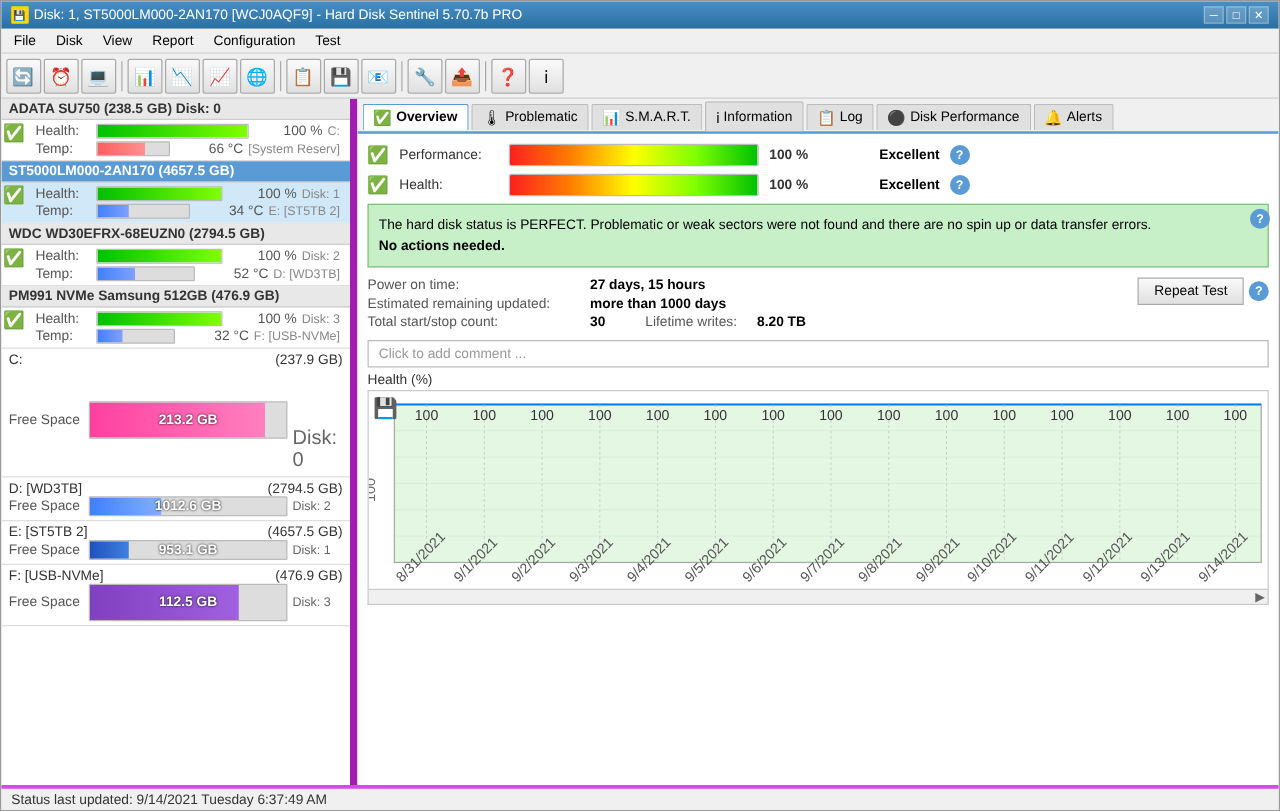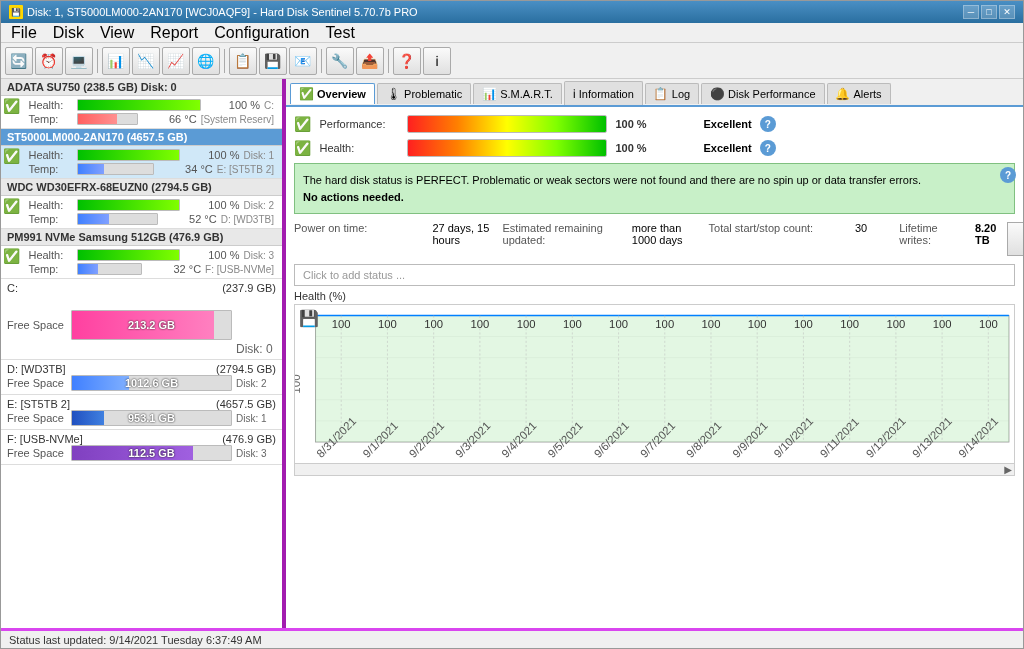--- a/index.html
+++ b/index.html
@@ -7,32 +7,32 @@
 
     
     .title-bar { background: linear-gradient(to bottom, #4a8fc4, #2a6fa0); color: white; padding: 4px 8px; display: flex; align-items: center; justify-content: space-between; height: 22px; flex-shrink: 0; }
     .title-bar-left { display: flex; align-items: center; gap: 4px; font-size: 11px; }
     .title-bar-icon { width: 14px; height: 14px; background: #ffd700; border-radius: 1px; display: flex; align-items: center; justify-content: center; font-size: 8px; }
     .title-bar-right { display: flex; gap: 2px; }
     .title-bar-btn { background: rgba(255,255,255,0.2); border: 1px solid rgba(255,255,255,0.3); color: white; width: 16px; height: 14px; cursor: pointer; font-size: 9px; display: flex; align-items: center; justify-content: center; }
 
     
     .menu-bar { background: #f0f0f0; padding: 2px 4px; display: flex; gap: 4px; border-bottom: 1px solid #ccc; height: 20px; flex-shrink: 0; align-items: center; }
-    .menu-item { padding: 1px 6px; cursor: pointer; font-size: 16px; }
+    .menu-item { padding: 1px 6px; cursor: pointer; font-size: 11px; }
 
     
     .toolbar { background: #f0f0f0; padding: 2px 4px; display: flex; align-items: center; gap: 2px; border-bottom: 1px solid #ccc; height: 36px; flex-shrink: 0; }
     .toolbar-btn { width: 28px; height: 28px; background: linear-gradient(to bottom, #fafafa, #e0e0e0); border: 1px solid #aaa; cursor: pointer; display: flex; align-items: center; justify-content: center; font-size: 14px; border-radius: 2px; }
     .toolbar-separator { width: 1px; height: 24px; background: #aaa; margin: 0 2px; }
 
     
     .main-content { display: flex; flex: 1; overflow: hidden; }
 
     
-    .left-panel { width: 285px; background: white; border-right: 4px solid #a21caf; overflow-y: auto; flex-shrink: 0; }
+    .left-panel { width: 285px; background: white; border-right: 6px solid #a21caf; overflow-y: auto; flex-shrink: 0; }
     .disk-header { background: #e8e8e8; padding: 2px 6px; font-weight: bold; font-size: 11px; color: #333; border-bottom: 1px solid #ccc; display: flex; justify-content: space-between; }
     .disk-header.selected { background: #5b9bd5; color: white; }
     .disk-row { display: flex; align-items: center; gap: 4px; padding: 1px 6px; }
     .health-label { color: #555; width: 45px; flex-shrink: 0; }
     .progress-bar-wrapper { flex: 1; height: 12px; background: #ddd; border: 1px solid #bbb; border-radius: 1px; overflow: hidden; }
     .progress-bar-fill { height: 100%; background: linear-gradient(to right, #00c000, #80ff00); }
     .progress-bar-fill.temp-red { background: linear-gradient(to right, #ff6060, #ff9090); }
     .progress-bar-fill.temp-blue { background: linear-gradient(to right, #4080ff, #80a0ff); }
     .disk-value { width: 55px; text-align: right; color: #555; }
     .disk-note { color: #888; font-size: 10px; }
@@ -67,24 +67,24 @@
     .status-bar-wrap { width: 200px; height: 18px; background: #ddd; border: 1px solid #bbb; border-radius: 2px; overflow: hidden; }
     .status-bar-fill { height: 100%; background: linear-gradient(to right, #ff2020, #ff8000, #ffff00, #80ff00, #00c000); }
     .status-value { font-weight: bold; color: #333; width: 80px; }
     .help-icon { width: 16px; height: 16px; background: #5b9bd5; color: white; border-radius: 50%; display: flex; align-items: center; justify-content: center; font-size: 10px; cursor: pointer; font-weight: bold; }
 
     
     .status-message { background: #c8f0c8; border: 1px solid #80c080; padding: 8px; margin: 6px 0; font-size: 11px; line-height: 1.5; }
 
     
     .info-section { display: flex; justify-content: space-between; align-items: flex-start; margin: 8px 0; }
-    .info-col { display: flex; gap: 3px; }
+    .info-col { display: flex; flex-direction: column; gap: 3px; }
     .info-row { display: flex; gap: 8px; }
     .info-key { color: #555; width: 170px; }
-    .info-val { color: #000; font-weight: normal; }
+    .info-val { color: #000; font-weight: bold; }
     .repeat-test-btn { background: linear-gradient(to bottom, #fafafa, #e0e0e0); border: 1px solid #aaa; padding: 4px 12px; cursor: pointer; font-size: 11px; }
 
     
     .comment-box { border: 1px solid #bbb; padding: 4px 8px; color: #999; margin: 4px 0; cursor: text; font-size: 11px; height: 22px; display: flex; align-items: center; }
 
     
     .chart-section { margin-top: 4px; }
     .chart-title { font-size: 11px; color: #333; margin-bottom: 2px; }
     .chart-container { border: 1px solid #ccc; background: white; height: 160px; position: relative; overflow: hidden; }
     .chart-save { position: absolute; top: 4px; left: 4px; cursor: pointer; color: #5b9bd5; font-size: 16px; }
@@ -248,21 +248,21 @@
       <div class="drive-space-header">
         <span>C:</span>
         <span>(237.9 GB)</span>
       </div>
       <div style="display:flex;align-items:center;gap:4px;">
         <span style="color:#555;width:60px;flex-shrink:0;">Free Space</span>
         <div class="drive-space-bar" style="flex:1;position:relative;height:30px;">
           <div class="drive-space-fill pink" style="width:89%;height:100%;position:absolute;"></div>
           <span class="drive-space-label">213.2 GB</span>
         </div>
-        <span style="color:#666;font-size:12px;width:40px;margin-top:48px;">Disk: 0</span>
+        <span style="color:#666;font-size:16px;width:40px;margin-top:48px;">Disk: 0</span>
       </div>
     </div>
 
     <div style="padding:3px 6px;border-bottom:1px solid #ddd;">
       <div class="drive-space-header">
         <span>D: [WD3TB]</span>
         <span>(2794.5 GB)</span>
       </div>
       <div style="display:flex;align-items:center;gap:4px;">
         <span style="color:#555;width:60px;flex-shrink:0;">Free Space</span>
@@ -289,21 +289,21 @@
       </div>
     </div>
 
     <div style="padding:3px 6px;border-bottom:1px solid #ddd;">
       <div class="drive-space-header">
         <span>F: [USB-NVMe]</span>
         <span>(476.9 GB)</span>
       </div>
       <div style="display:flex;align-items:center;gap:4px;">
         <span style="color:#555;width:60px;flex-shrink:0;">Free Space</span>
-        <div class="drive-space-bar" style="flex:1;position:relative;height:16px;">
+        <div class="drive-space-bar" style="flex:1;position:relative;height:30px;">
           <div class="drive-space-fill purple" style="width:76%;height:100%;position:absolute;"></div>
           <span class="drive-space-label">112.5 GB</span>
         </div>
         <span style="color:#666;font-size:10px;width:40px;">Disk: 3</span>
       </div>
     </div>
 
   </div>
 
   <div class="right-panel">
@@ -387,21 +387,21 @@
             <strong style="margin-left:8px;">8.20 TB</strong>
           </div>
         </div>
         <div style="display:flex;align-items:center;gap:4px;">
           <button class="repeat-test-btn">Repeat Test</button>
           <div class="help-icon">?</div>
         </div>
       </div>
 
       <div class="comment-box">
-        <span>Click to add status ...</span>
+        <span>Click to add comment ...</span>
       </div>
 
       <div class="chart-section">
         <div class="chart-title">Health (%)</div>
         <div class="chart-container">
           <span class="chart-save">💾</span>
           <svg class="chart-svg" viewBox="0 0 700 150" preserveAspectRatio="none">
 
             <text x="5" y="75" transform="rotate(-90 5 75)" font-size="8" fill="#666" text-anchor="middle">100</text>
 

